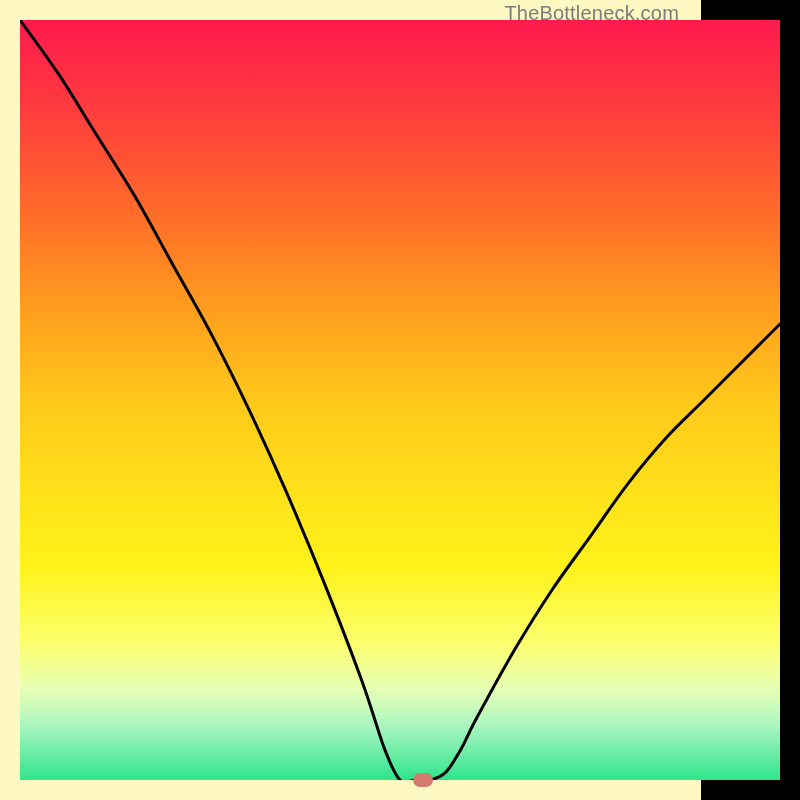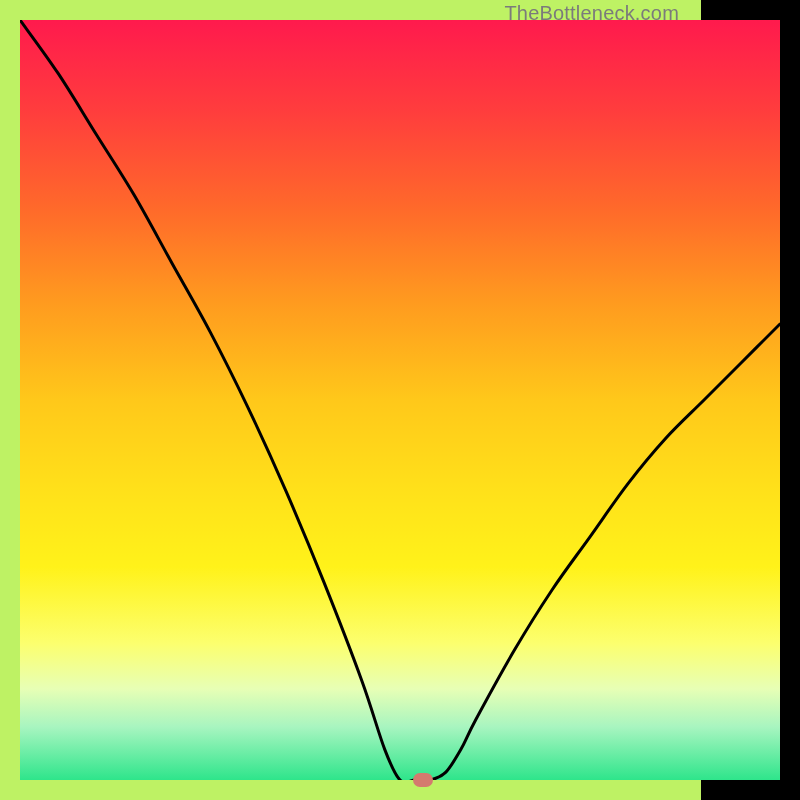--- a/index.html
+++ b/index.html
@@ -1,21 +1,21 @@
 <!DOCTYPE html>
 <html><head>
 <meta charset="utf-8">
 <style>
   * { margin: 0; padding: 0; box-sizing: border-box; }
   html, body { width: 800px; height: 800px; overflow: hidden; background: #000; }
   .chart-wrap {
     position: relative;
     width: 701px;
     height: 800px;
-    background: #bef264;
+    background: #fef9c3;
   }
   .plot-area {
     position: absolute;
     left: 20px;
     top: 20px;
     width: 760px;
     height: 760px;
     background: linear-gradient(to bottom,
       #ff1a4d 0%,
       #ff3d3d 12%,

